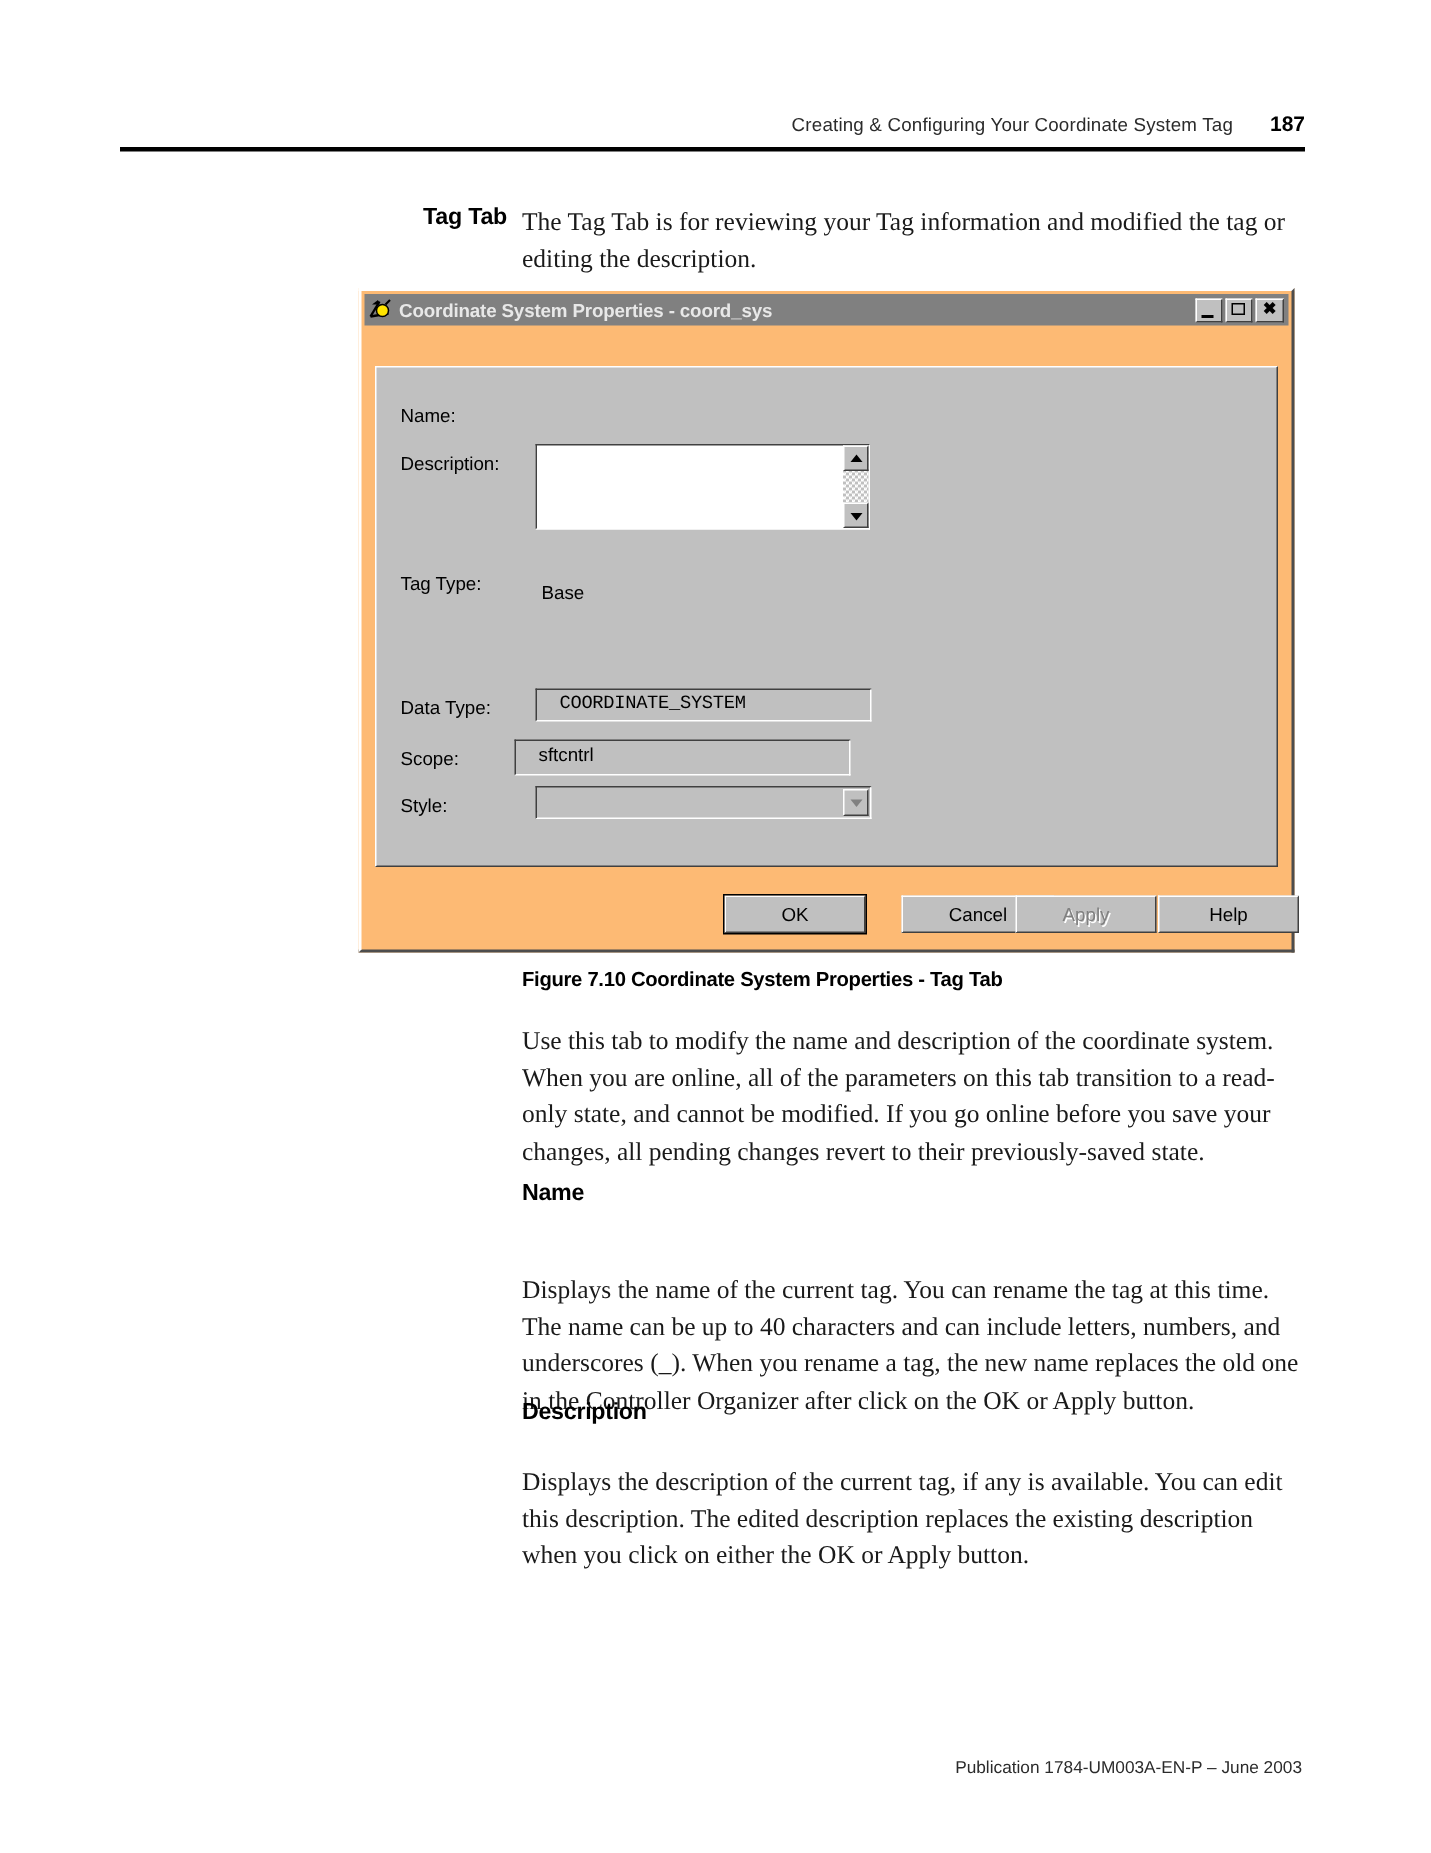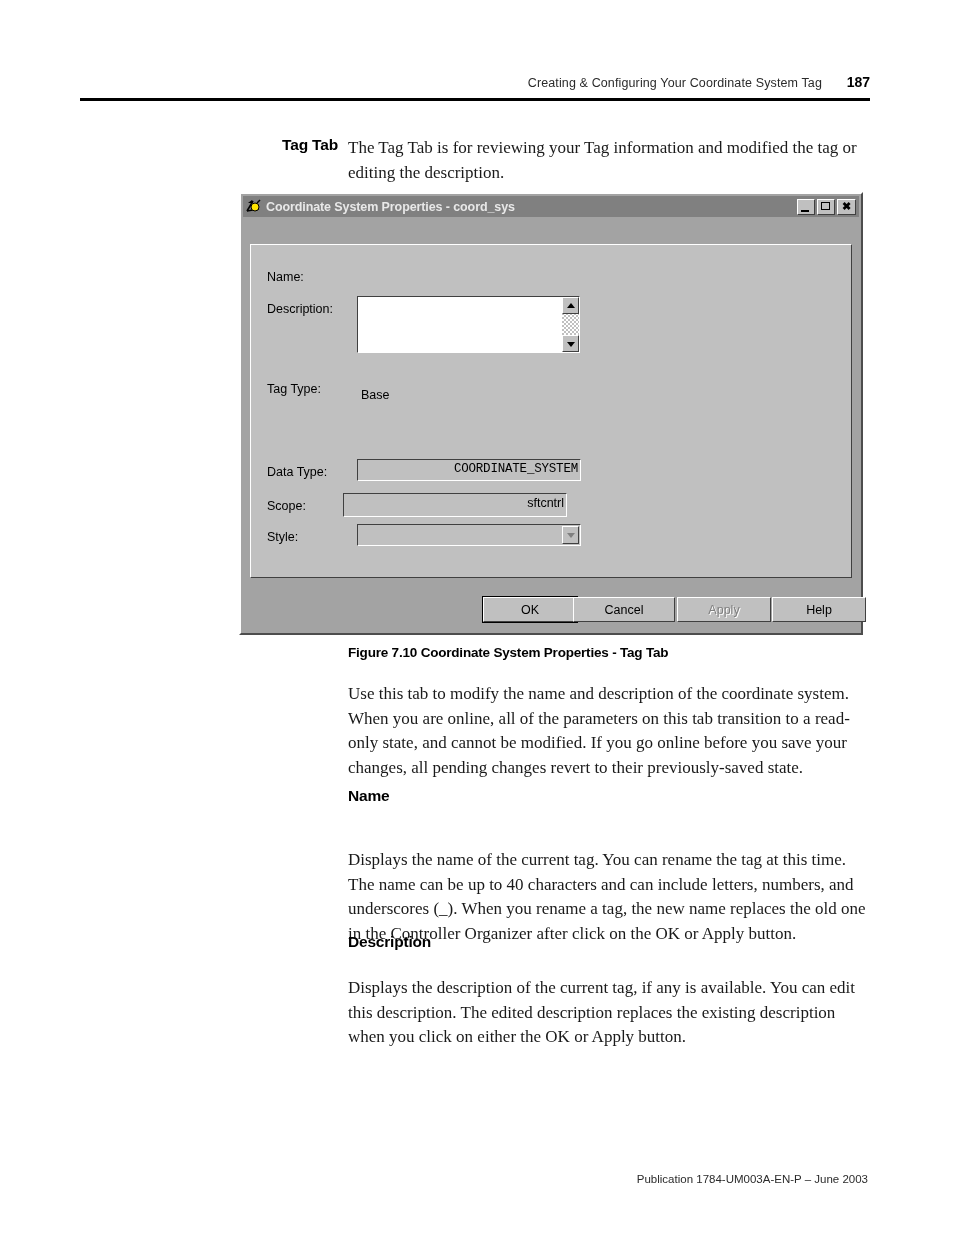--- a/index.html
+++ b/index.html
@@ -73,27 +73,26 @@
     color: #1a1a1a;
   }
 
   
   .dialog {
     position: absolute;
     left: 239px;
     top: 192px;
     width: 624px;
     height: 443px;
-    background: #a3a3a3;
+    background: #fdba74;
     box-sizing: border-box;
     border-top: 2px solid #ffffff;
     border-left: 2px solid #ffffff;
     border-right: 2px solid #4d4d4d;
     border-bottom: 2px solid #4d4d4d;
-    text-align: right;
   }
   .titlebar {
     position: absolute;
     left: 2px;
     top: 2px;
     right: 2px;
     height: 21px;
     background: #808080;
     display: flex;
     align-items: center;
@@ -441,21 +440,21 @@
       <div class="combo-btn">
           <span class="combo-arrow"></span>
         </div>
     </div>
 
   </div>
 
   <div class="dlg-btn default" style="left:242px; top:403px; width:94px;">
       <span>OK</span>
     </div>
-  <div class="dlg-btn" style="left:332px; top:403px; width:102px;">
+  <div class="dlg-btn" style="left:360px; top:403px; width:102px;">
       <span>Cancel</span>
     </div>
   <div class="dlg-btn disabled" style="left:436px; top:403px; width:94px;">
       <span>Apply</span>
     </div>
   <div class="dlg-btn" style="left:531px; top:403px; width:94px;">
       <span>Help</span>
     </div>
 
 </div>

